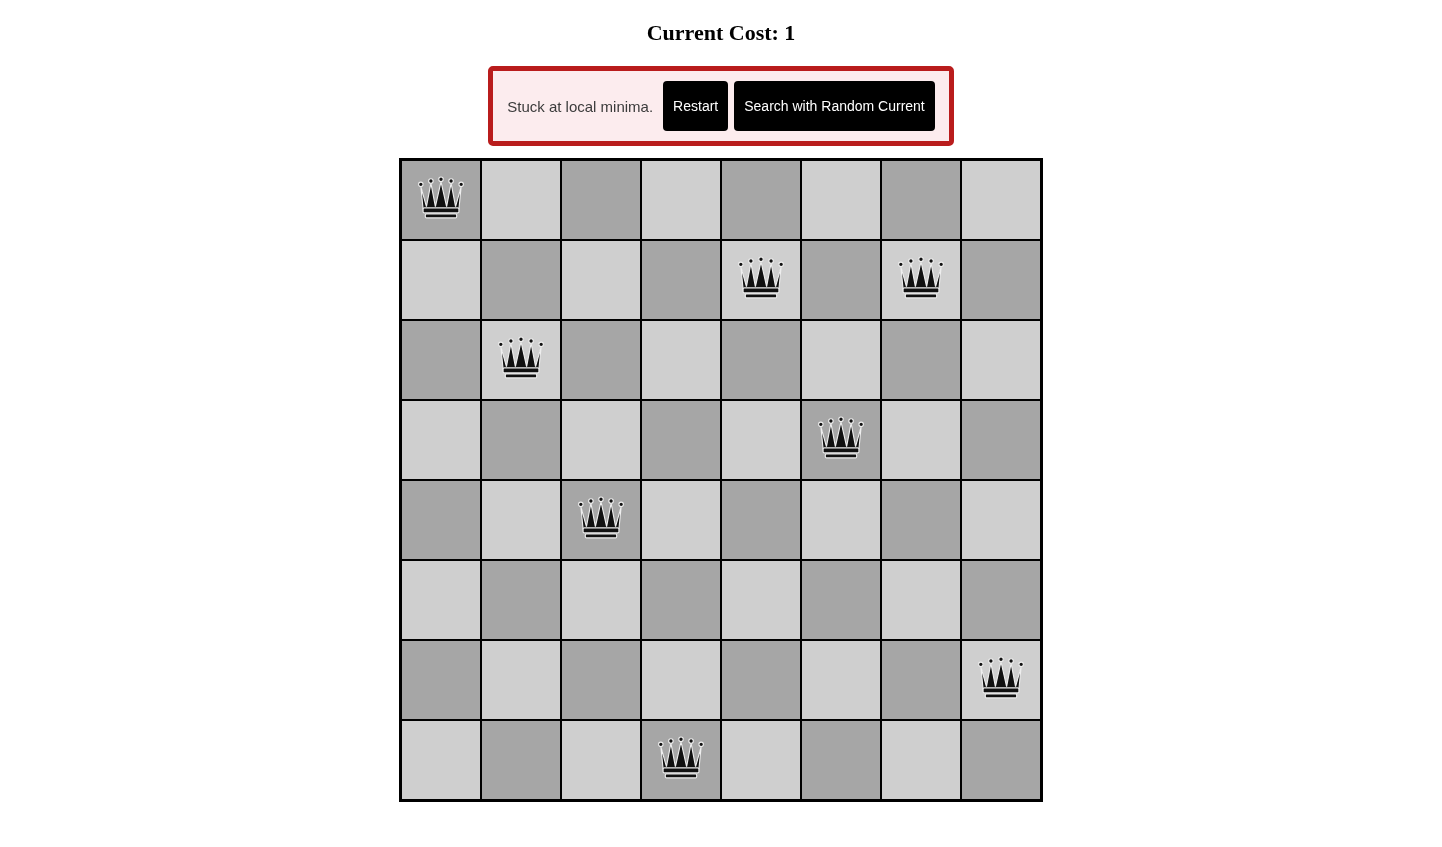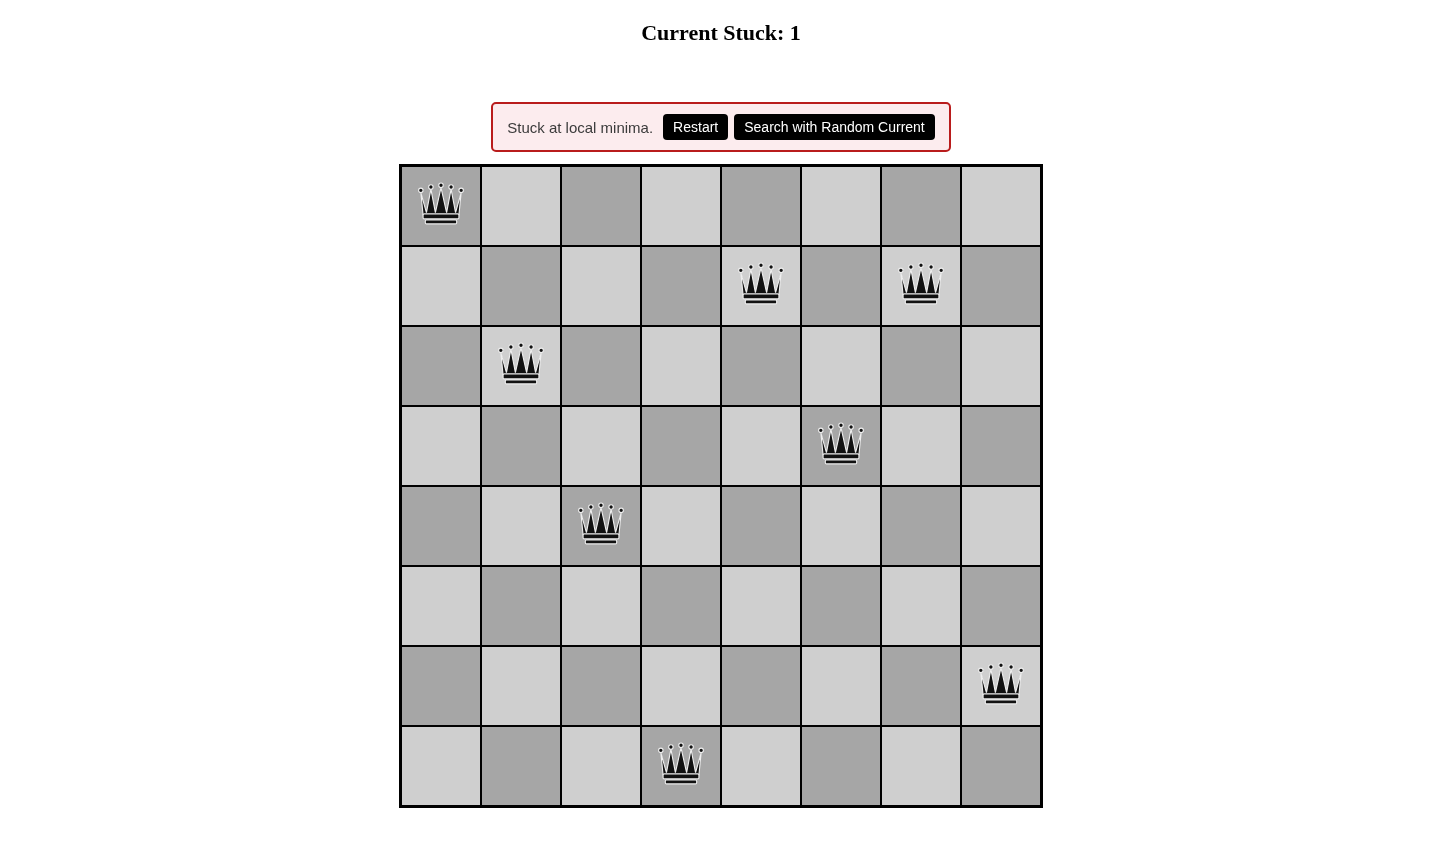--- a/index.html
+++ b/index.html
@@ -17,42 +17,41 @@
       flex-direction: column;
       align-items: center;
     }
     .cost-header {
       font-size: 22px;
       font-weight: bold;
       color: #000;
       margin-bottom: 20px;
     }
     .alert-bar {
-      border: 2px solid #b91c1c;
+      border: 5px solid #b91c1c;
       background: #fcecee;
       color: #3b3b3b;
       border-radius: 5px;
       padding: 10px 14px;
       display: flex;
       align-items: center;
       gap: 6px;
       margin-bottom: 12px;
       font-family: "Helvetica Neue", Arial, sans-serif;
       font-size: 15px;
-      margin-top: 36px;
     }
     .alert-text {
       margin-right: 4px;
     }
     .btn {
       background: #000;
       color: #fff;
       border: none;
       border-radius: 4px;
-      padding: 5px 10px;
+      padding: 17px 10px;
       font-size: 14px;
       font-family: "Helvetica Neue", Arial, sans-serif;
       cursor: pointer;
     }
     .board {
       border: 2px solid #000;
       display: grid;
       grid-template-columns: repeat(8, 80px);
       grid-template-rows: repeat(8, 80px);
     }
@@ -70,21 +69,21 @@
       width: 56px;
       height: 56px;
     }
   </style>
 </head>
 <body>
 
 <div class="container">
 
   <h2 class="cost-header">
-    <span>Current Stuck: </span><span>1</span>
+    <span>Current Cost: </span><span>1</span>
   </h2>
 
   <div class="alert-bar">
     <span class="alert-text">Stuck at local minima.</span>
     <button class="btn">Restart</button>
     <button class="btn">Search with Random Current</button>
   </div>
 
   <div class="board" id="board">
       <div class="cell dark">

